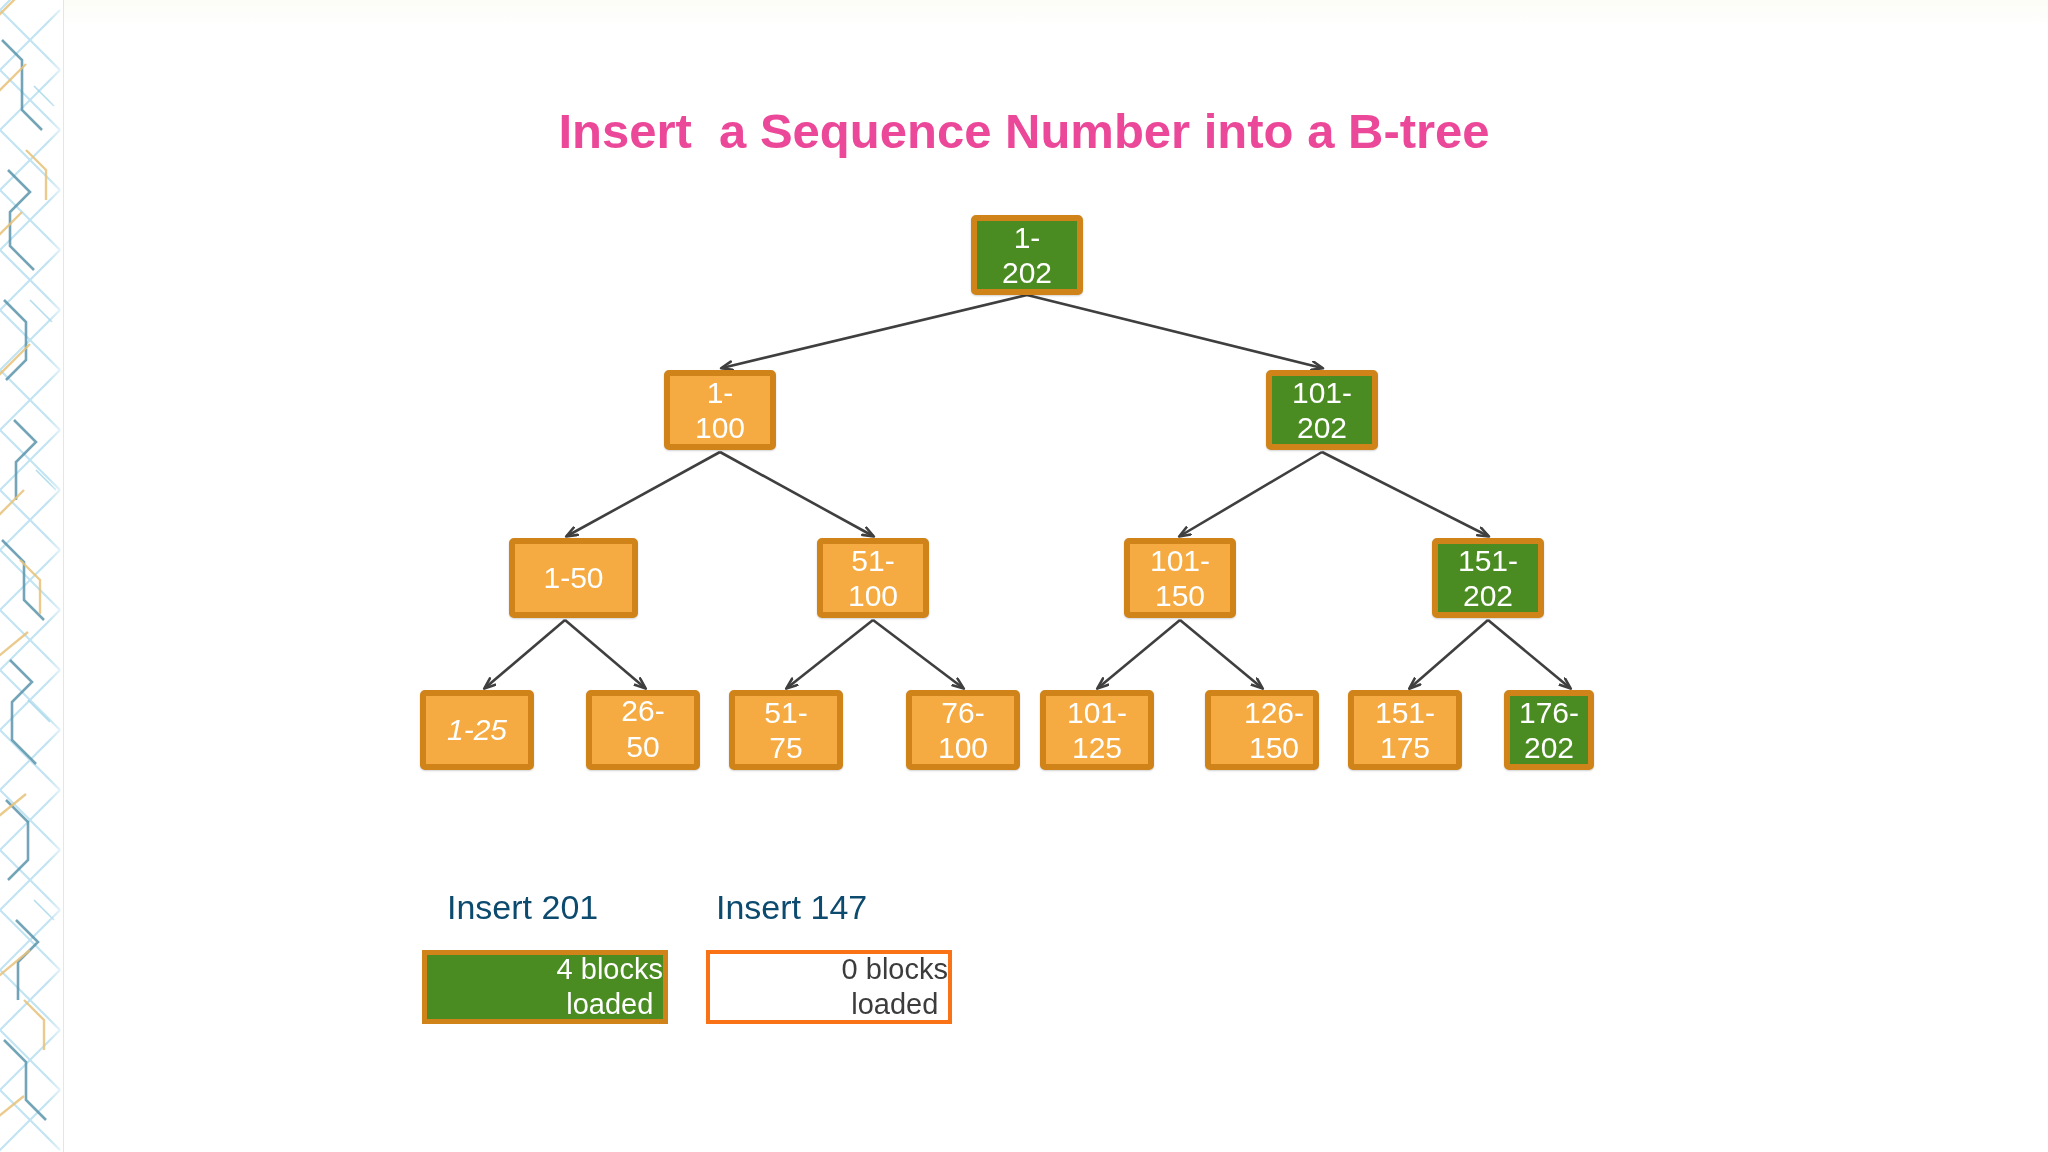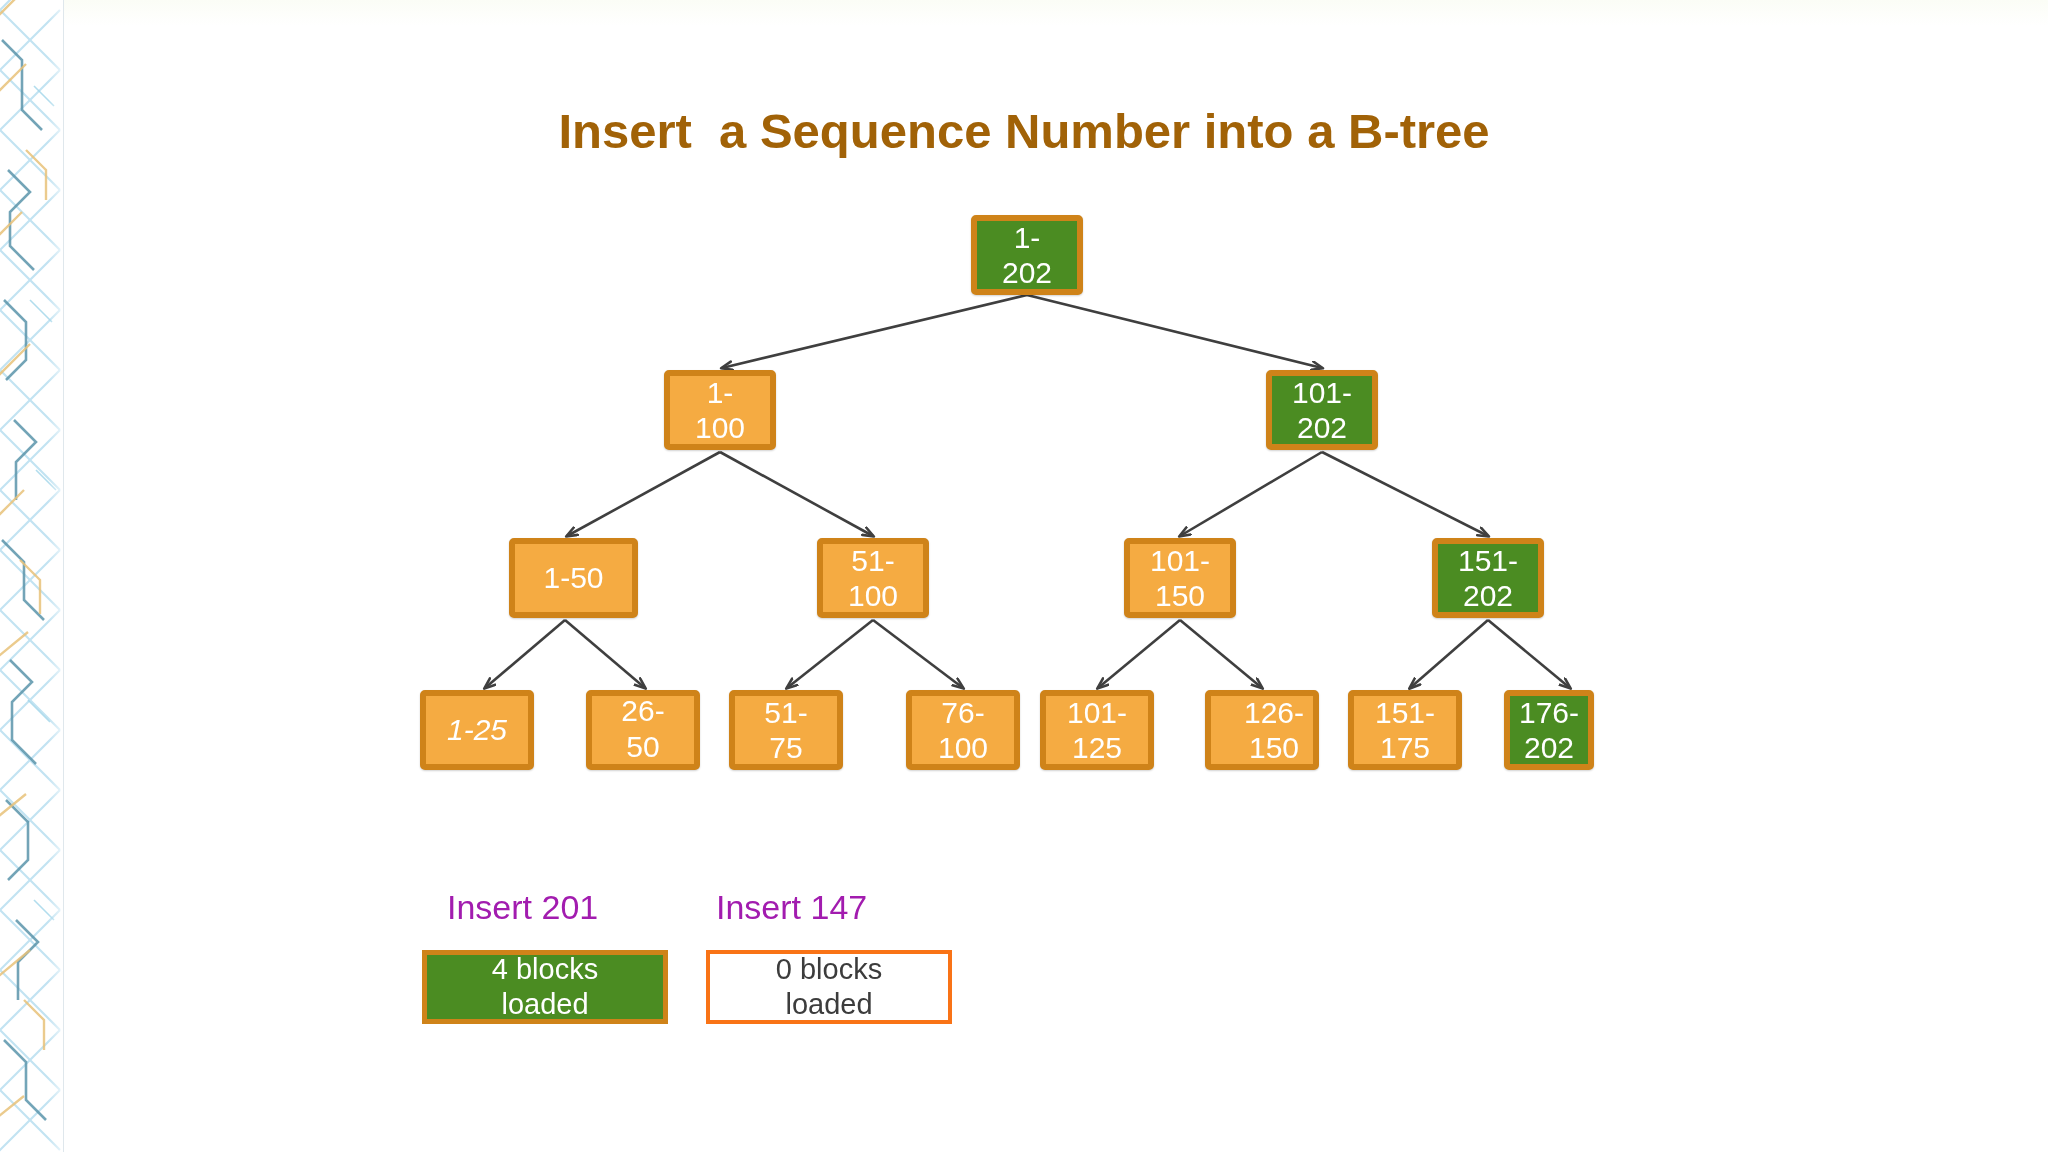--- a/index.html
+++ b/index.html
@@ -46,21 +46,21 @@
   }
 
   
   #page-title {
     position: absolute;
     left: 0; top: 103px;
     width: 2048px;
     text-align: center;
     font-size: 49px;
     font-weight: bold;
-    color: #a16207;
+    color: #ec4899;
     letter-spacing: 0px;
     white-space: pre;
   }
 
   
   #tree-svg {
     position: absolute;
     left: 0; top: 0;
     width: 2048px;
     height: 1152px;
@@ -88,29 +88,29 @@
   .node.green {
     background: #4b8c22;
     border: 6px solid #cf8319;
   }
   .node-label { display: block; padding: 0 2px; }
 
   
   .legend-caption {
     position: absolute;
     font-size: 34px;
-    color: #a21caf;
+    color: #0c4a6e;
     white-space: nowrap;
   }
   .legend-box {
     position: absolute;
     box-sizing: border-box;
     display: flex;
     align-items: center;
-    justify-content: center;
+    justify-content: flex-end;
     text-align: center;
     font-size: 29px;
     line-height: 1.22;
   }
   .legend-box.filled {
     background: #4b8c22;
     border: 5px solid #cf8319;
     color: #ffffff;
   }
   .legend-box.empty {

